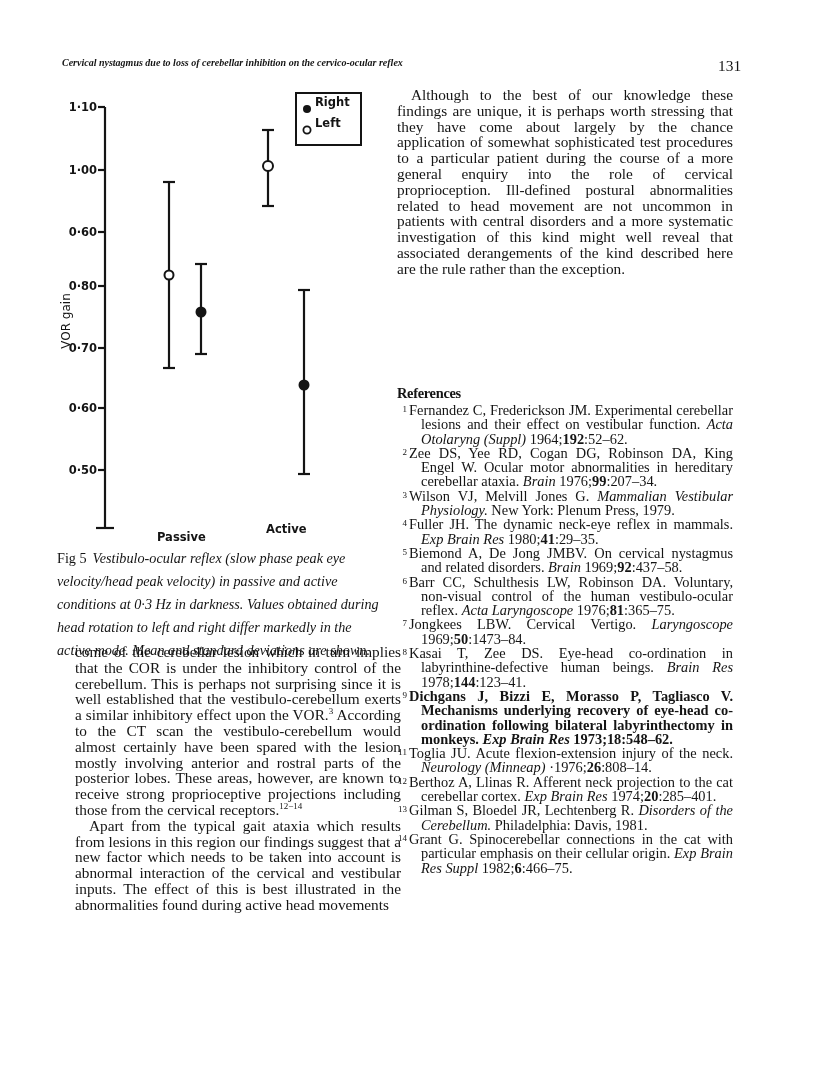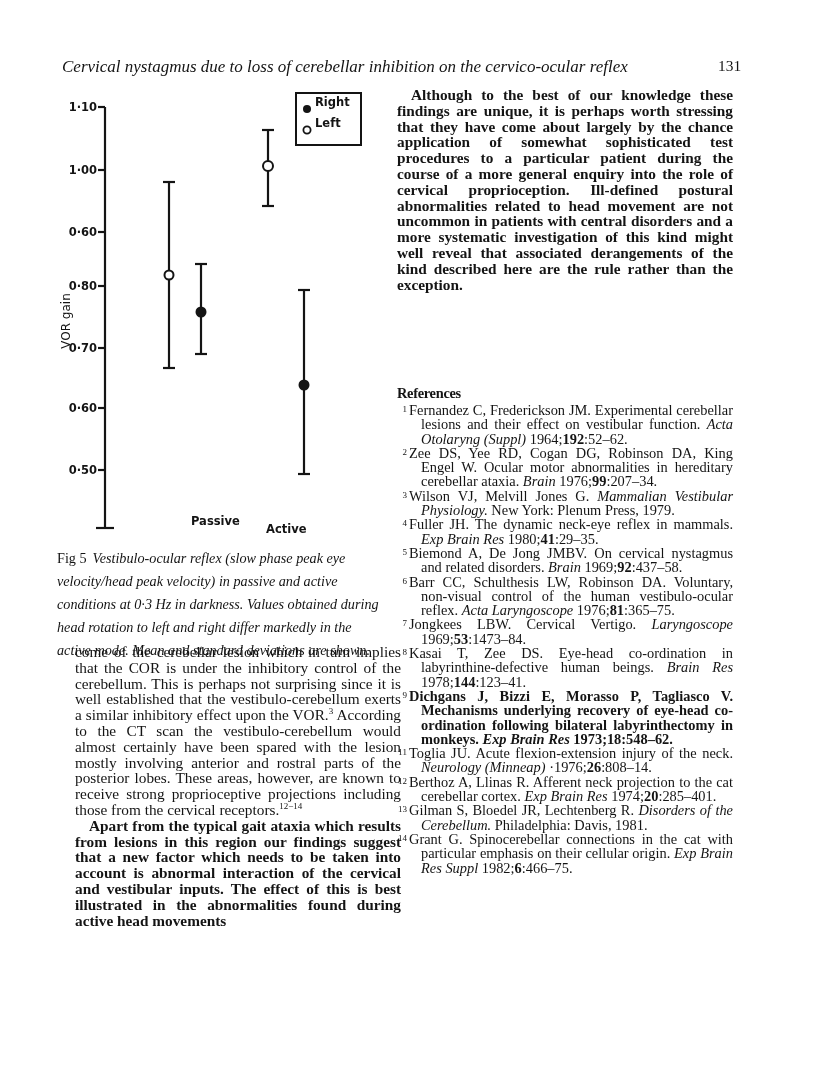--- a/index.html
+++ b/index.html
@@ -1,25 +1,25 @@
 <!DOCTYPE html>
 <html><head>
 <meta charset="utf-8">
 <style>
   html, body { margin: 0; padding: 0; background: #ffffff; }
   body { width: 816px; height: 1087px; position: relative; overflow: hidden; color: #141414; font-family: "Liberation Serif", serif; }
-  .running-head { position: absolute; left: 62px; top: 57px; width: 680px; font-size: 17px; font-style: italic; white-space: nowrap; }
+  .running-head { position: absolute; left: 62px; top: 57px; width: 680px; font-size: 10px; font-style: italic; white-space: nowrap; font-weight: bold; }
   .page-num { position: absolute; left: 718px; top: 57px; font-size: 15.4px; }
   .figure { position: absolute; left: 50px; top: 82px; width: 330px; height: 460px; }
   .figure svg { position: absolute; left: 0; top: 0; }
   .caption { position: absolute; left: 57px; top: 547px; width: 326px; font-size: 14.2px; line-height: 23px; font-style: italic; text-align: left; }
   .caption .fig-label { font-style: normal; margin-right: 6px; }
   .col { position: absolute; font-size: 15.3px; line-height: 15.8px; text-align: justify; }
   .col p { margin: 0; text-indent: 0; }
-  .col p.indent { text-indent: 14px; font-weight: bold; }
+  .col p.indent { text-indent: 14px; }
   .left-col { left: 75px; top: 644px; width: 326px; }
   .right-col { left: 397px; top: 87px; width: 336px; }
   .refs-head { position: absolute; left: 397px; top: 372px; font-weight: bold; font-size: 14.4px; letter-spacing: -0.3px; margin-top: 13px; }
   .refs { position: absolute; left: 397px; top: 403px; width: 336px; font-size: 14.4px; line-height: 14.3px; }
   .ref { position: relative; padding-left: 26px; margin-bottom: 0px; text-align: justify; }
   .ref .num { position: absolute; left: 0; top: 0; width: 10px; text-align: right; font-size: 9px; line-height: 12px; }
   .ref i { font-style: italic; }
   sup { font-size: 9px; line-height: 0; }
   .fig-font { font-family: "DejaVu Sans", sans-serif; }
 </style>
@@ -89,21 +89,21 @@
     <div style="position:absolute; right:283px; top:18px;">1·10</div>
     <div style="position:absolute; right:283px; top:81px;">1·00</div>
     <div style="position:absolute; right:283px; top:143px;">0·60</div>
     <div style="position:absolute; right:283px; top:197px;">0·80</div>
     <div style="position:absolute; right:283px; top:259px;">0·70</div>
     <div style="position:absolute; right:283px; top:319px;">0·60</div>
     <div style="position:absolute; right:283px; top:381px;">0·50</div>
 
     <div style="position:absolute; left:-14px; top:232px; width:60px; text-align:center; transform:rotate(-90deg); font-weight:normal; font-size:12px;">VOR gain</div>
 
-    <div style="position:absolute; left:107px; top:432px;margin-left:34px;">Passive</div>
+    <div style="position:absolute; left:107px; top:448px;">Passive</div>
     <div style="position:absolute; left:216px; top:440px;">Active</div>
   </div>
 </div>
 
 <div class="caption">
   <span class="fig-label">Fig 5</span><span>Vestibulo-ocular reflex (slow phase peak eye velocity/head peak velocity) in passive and active conditions at 0·3 Hz in darkness. Values obtained during head rotation to left and right differ markedly in the active mode. Mean and standard deviations are shown.</span>
 </div>
 
 <div class="col left-col">
   <p><span>come of the cerebellar lesion which in turn implies that the COR is under the inhibitory control of the cerebellum. This is perhaps not surprising since it is well established that the vestibulo-cerebellum exerts a similar inhibitory effect upon the VOR.</span><sup>3</sup> <span>According to the CT scan the vestibulo-cerebellum would almost certainly have been spared with the lesion mostly involving anterior and rostral parts of the posterior lobes. These areas, however, are known to receive strong proprioceptive projections including those from the cervical receptors.</span><sup>12−14</sup></p>
@@ -136,21 +136,21 @@
     <div class="ref">
       <span class="num">5</span>
       <span style="display: block; text-indent: -12px; margin-left: -2px;">Biemond A, De Jong JMBV. On cervical nystagmus and related disorders. <i>Brain</i> 1969;<b>92</b>:437–58.</span>
     </div>
     <div class="ref">
       <span class="num">6</span>
       <span style="display: block; text-indent: -12px; margin-left: -2px;">Barr CC, Schulthesis LW, Robinson DA. Voluntary, non-visual control of the human vestibulo-ocular reflex. <i>Acta Laryngoscope</i> 1976;<b>81</b>:365–75.</span>
     </div>
     <div class="ref">
       <span class="num">7</span>
-      <span style="display: block; text-indent: -12px; margin-left: -2px;">Jongkees LBW. Cervical Vertigo. <i>Laryngoscope</i> 1969;<b>53</b>:1473–84.</span>
+      <span style="display: block; text-indent: -12px; margin-left: -2px;">Jongkees LBW. Cervical Vertigo. <i>Laryngoscope</i> 1969;<b>50</b>:1473–84.</span>
     </div>
     <div class="ref">
       <span class="num">8</span>
       <span style="display: block; text-indent: -12px; margin-left: -2px;">Kasai T, Zee DS. Eye-head co-ordination in labyrinthine-defective human beings. <i>Brain Res</i> 1978;<b>144</b>:123–41.</span>
     </div>
     <div class="ref">
       <span class="num">9</span>
       <span style="display: block; text-indent: -12px; margin-left: -2px; font-weight: bold;">Dichgans J, Bizzi E, Morasso P, Tagliasco V. Mechanisms underlying recovery of eye-head co-ordination following bilateral labyrinthectomy in monkeys. <i>Exp Brain Res</i> 1973;<b>18</b>:548–62.</span>
     </div>
     <div class="ref">

